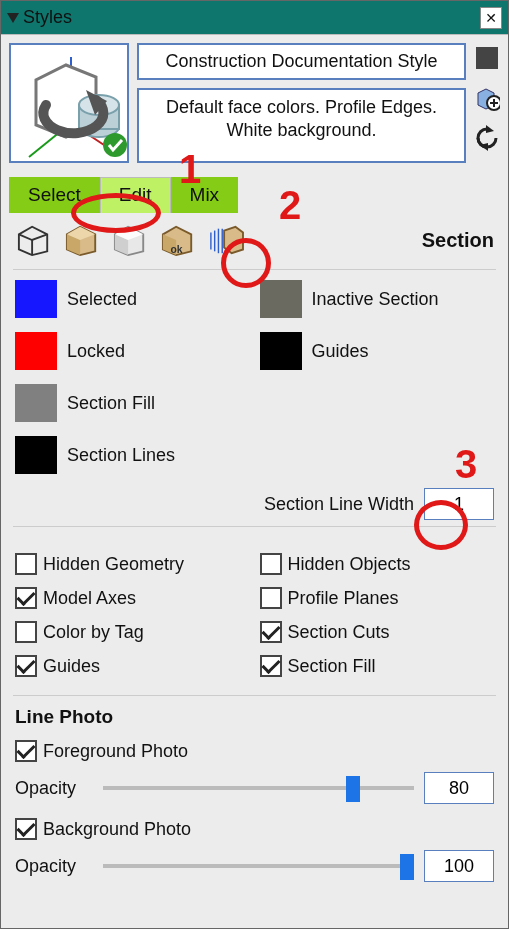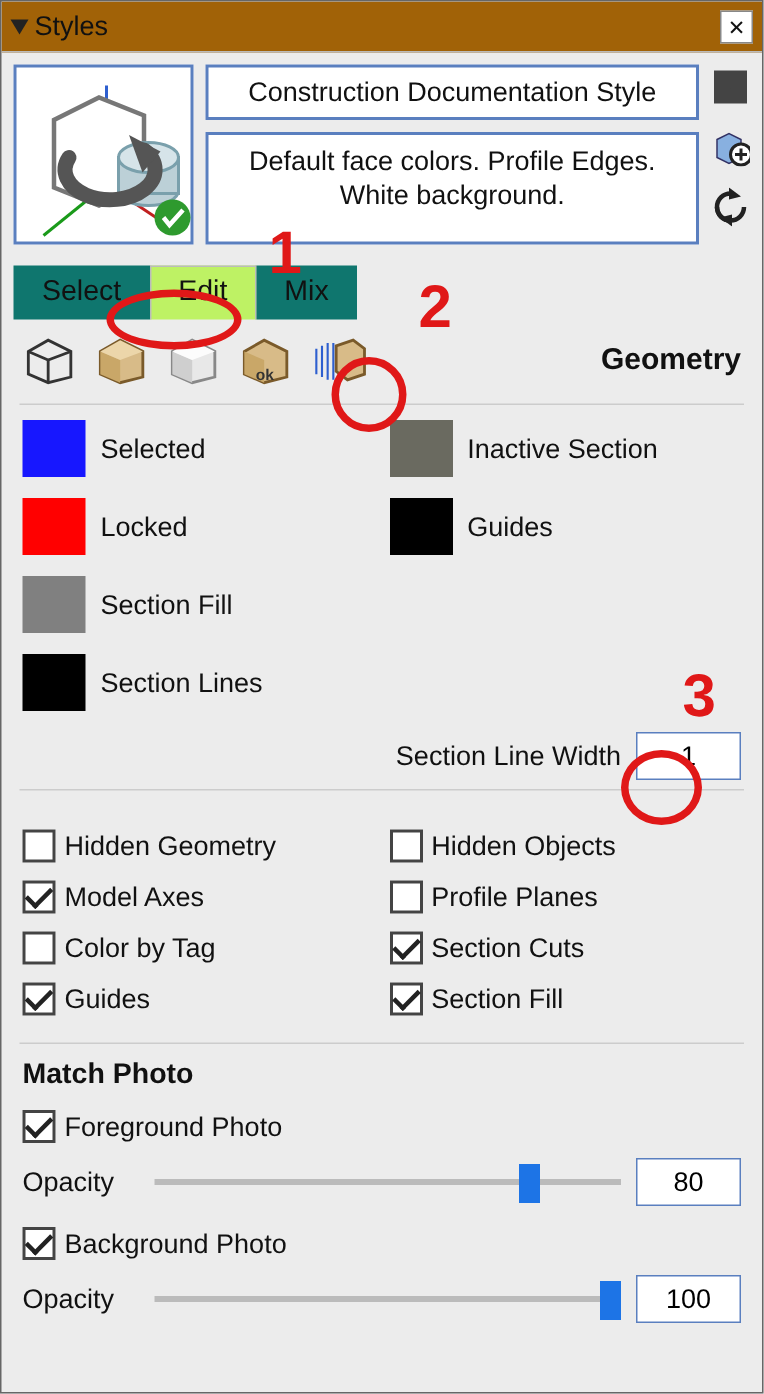--- a/index.html
+++ b/index.html
@@ -15,21 +15,21 @@
     position: relative;
     overflow: hidden;
     border: 1px solid #666;
   }
 
   
   .titlebar {
     display: flex;
     align-items: center;
     justify-content: space-between;
-    background: #a16207;
+    background: #0f766e;
     border-bottom: 1px solid #bbb;
     padding: 4px 6px;
     height: 34px;
   }
   .titlebar .left { display: flex; align-items: center; gap: 4px; }
   .triangle-down {
     width: 0; height: 0;
     border-left: 6px solid transparent;
     border-right: 6px solid transparent;
     border-top: 10px solid #222;
@@ -67,21 +67,21 @@
   }
   .desc-field { flex: 1; white-space: normal; line-height: 1.25; }
   .side-btns { display: flex; flex-direction: column; align-items: center; gap: 14px; padding-top: 2px; }
   .side-ico { width: 26px; height: 26px; cursor: pointer; }
 
   
   .tabs { display: flex; padding: 6px 8px 0 8px; gap: 0; }
   .tab {
     padding: 6px 18px;
     font-size: 19px;
-    background: #0f766e;
+    background: #84cc16;
     border: 1px solid transparent;
     cursor: pointer;
   }
   .tab.active {
     background: #bef264;
     border: 1px solid #bbb;
     border-bottom: none;
   }
 
   
@@ -274,21 +274,21 @@
     <svg class="cube" viewBox="0 0 40 36">
       <g stroke="#2e5fcf" stroke-width="1.5">
         <line x1="4" y1="10" x2="4" y2="28"></line>
         <line x1="8" y1="8" x2="8" y2="30"></line>
         <line x1="12" y1="6" x2="12" y2="32"></line>
         <line x1="16" y1="6" x2="16" y2="32"></line>
       </g>
       <polygon points="18,8 30,4 38,10 38,28 26,32 18,26" fill="#d8bb88" stroke="#7a5a2a" stroke-width="2"></polygon>
     </svg>
   </div>
-  <div class="section-title-right">Geometry</div>
+  <div class="section-title-right">Section</div>
 </div>
 <div class="divider"></div>
 
 <div class="swatch-grid">
   <div class="swatch-row">
     <div class="swatch" style="background:#1717ff"></div>
     <span>Selected</span>
   </div>
   <div class="swatch-row">
     <div class="swatch" style="background:#6a6a60"></div>
@@ -350,21 +350,21 @@
     <span>Guides</span>
   </div>
   <div class="check-row">
     <div class="checkbox checked"></div>
     <span>Section Fill</span>
   </div>
 </div>
 
 <div class="divider" style="margin-top:18px"></div>
 
-<div class="section-heading">Match Photo</div>
+<div class="section-heading">Line Photo</div>
 
 <div class="check-row" style="padding:12px 14px 0 14px">
   <div class="checkbox checked"></div>
   <span>Foreground Photo</span>
 </div>
 <div class="slider-row">
   <span class="slider-label">Opacity</span>
   <div class="slider">
     <div class="slider-thumb" style="left:78%"></div>
   </div>

